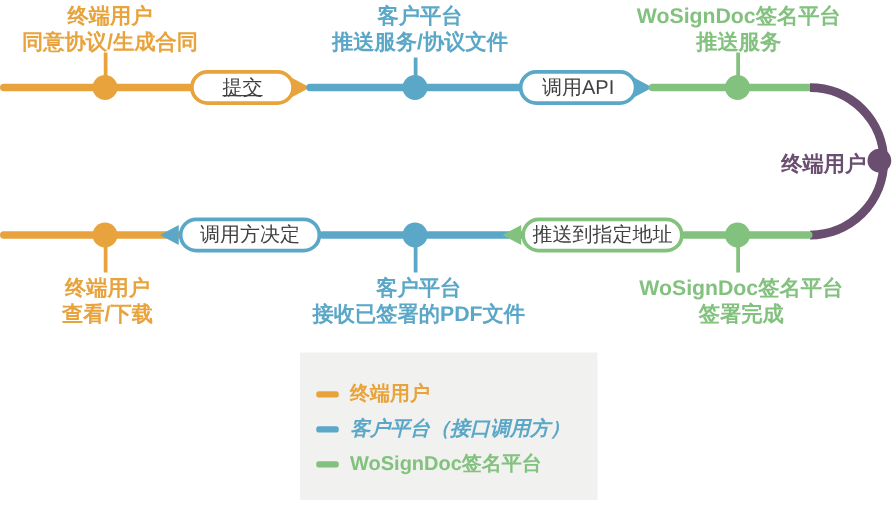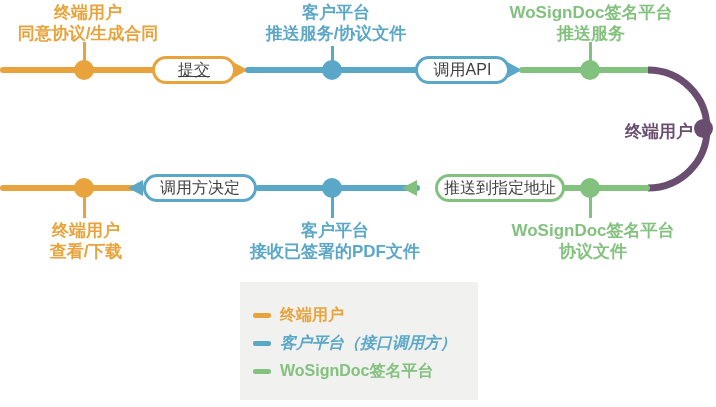--- a/index.html
+++ b/index.html
@@ -126,27 +126,27 @@
   <div class="stlabel orange" style="left:86px;top:220px;">
     <div>终端用户</div>
     <div>查看/下载</div>
   </div>
   <div class="stlabel blue" style="left:335px;top:220px;">
     <div>客户平台</div>
     <div>接收已签署的PDF文件</div>
   </div>
   <div class="stlabel green" style="left:593px;top:220px;">
     <div>WoSignDoc签名平台</div>
-    <div>协议文件</div>
+    <div>签署完成</div>
   </div>
 
   <div class="pill" style="left:143px;top:174px;width:114px;">
     <span>调用方决定</span>
   </div>
-  <div class="pill green" style="left:435px;top:174px;width:130px;">
+  <div class="pill green" style="left:417px;top:174px;width:130px;">
     <span>推送到指定地址</span>
   </div>
 
   <div class="legend">
     <div class="legend-row">
       <span class="legend-dash" style="background:var(--orange);"></span>
       <span class="legend-label" style="color:var(--orange);">终端用户</span>
     </div>
     <div class="legend-row">
       <span class="legend-dash" style="background:var(--blue);"></span>

